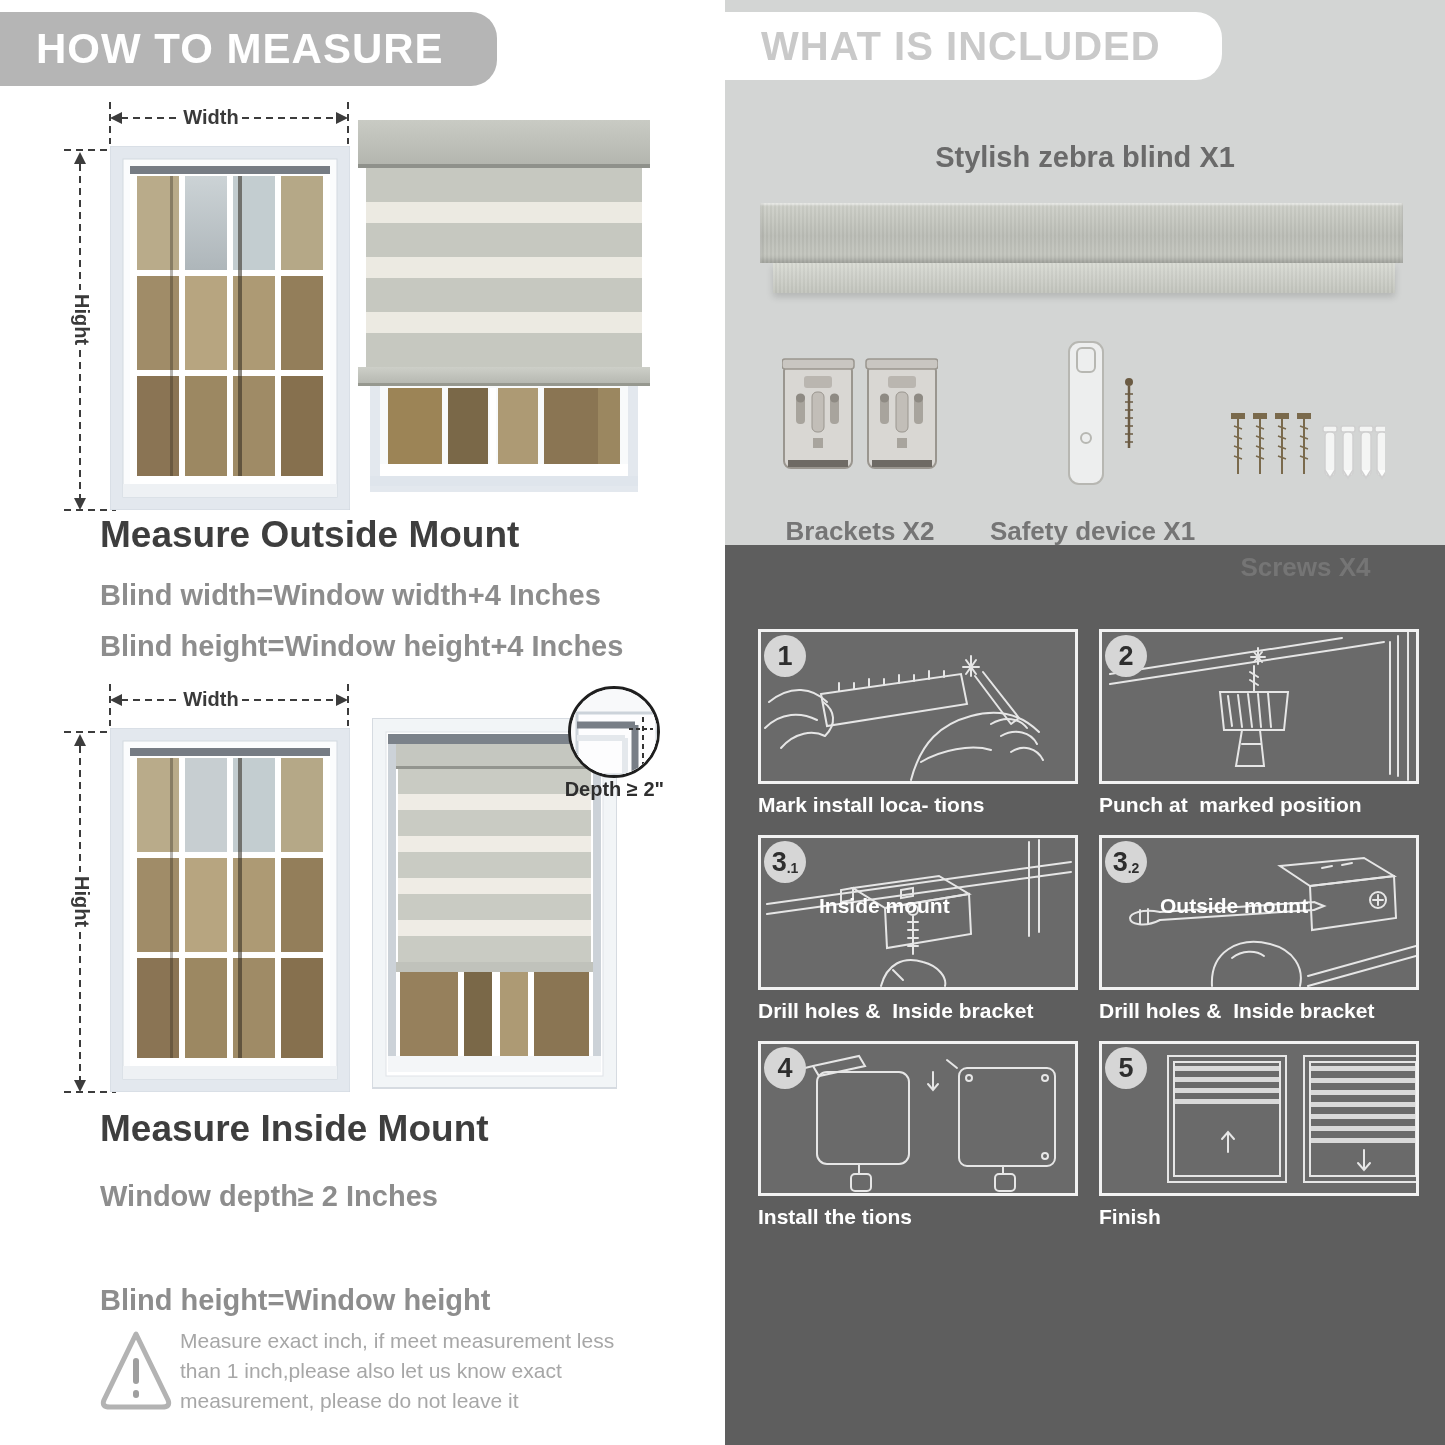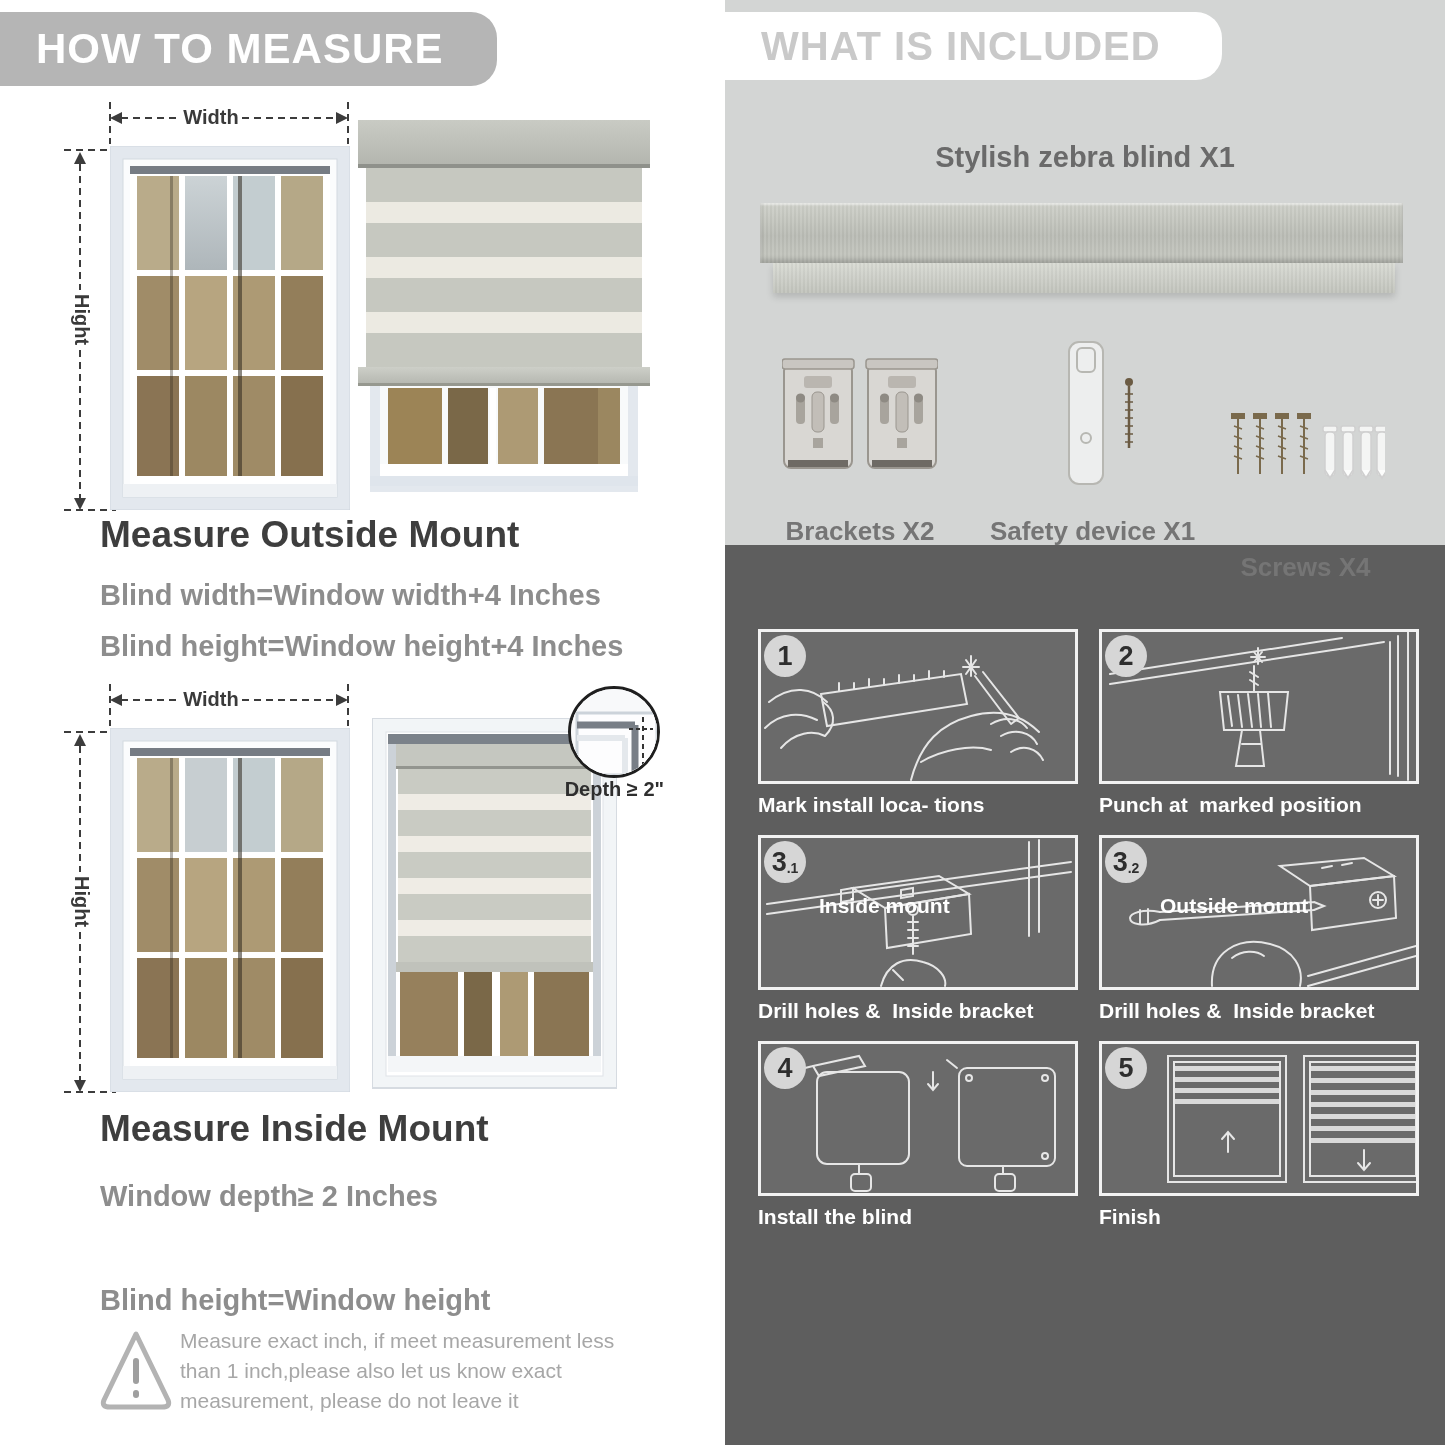--- a/index.html
+++ b/index.html
@@ -505,21 +505,21 @@
         <path d="M172,28 v16 M167,40 l5,6 l5,-6"></path>
         <path d="M196,24 l-10,-8"></path>
         <rect x="198" y="24" width="96" height="98" rx="8"></rect>
         <circle cx="208" cy="34" r="3"></circle>
           <circle cx="284" cy="34" r="3"></circle>
           <circle cx="284" cy="112" r="3"></circle>
         <path d="M242,122 v8"></path>
         <rect x="234" y="130" width="20" height="17" rx="4"></rect>
       </svg>
     </div>
-    <div class="caption">Install the blind</div>
+    <div class="caption">Install the tions</div>
   </div>
 
   <div class="abs step" style="left:1099px; top:1041px;">
     <div class="panel">
       <div class="badge">
           <span>5</span>
         </div>
       <svg class="art" width="314" height="149" stroke="#e6e6e6" stroke-width="2" fill="none">
         <rect x="66" y="12" width="118" height="126"></rect>
         <rect x="72" y="18" width="106" height="114"></rect>

